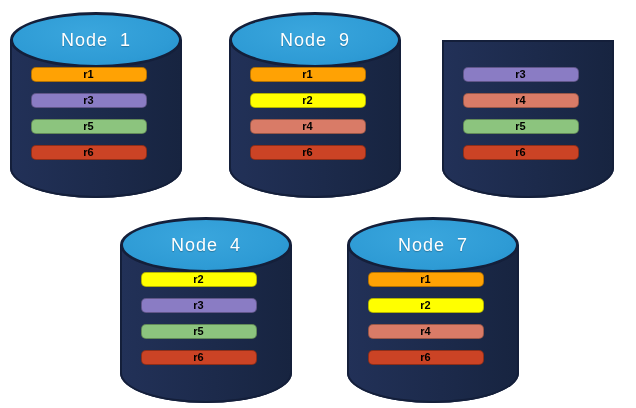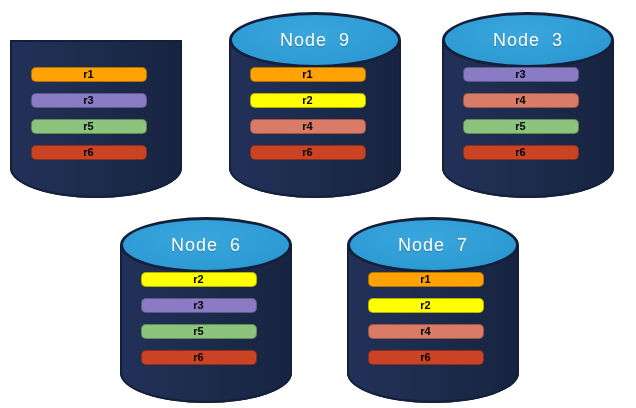--- a/index.html
+++ b/index.html
@@ -81,20 +81,23 @@
     line-height: 1;
   }
 </style>
 </head>
 <body>
 
 <div id="canvas">
 
 <div class="node">
       <div class="cyl-body"></div>
+      <div class="cyl-top">
+        <span class="node-title">Node  1</span>
+      </div>
       <div class="bars">
         <div class="bar" style="background: rgb(255, 162, 4);">r1</div>
         <div class="bar" style="background: rgb(138, 124, 196);">r3</div>
         <div class="bar" style="background: rgb(140, 196, 126);">r5</div>
         <div class="bar" style="background: rgb(203, 67, 37);">r6</div>
       </div>
     </div>
     <div class="node">
       <div class="cyl-body"></div>
       <div class="cyl-top">
@@ -102,34 +105,31 @@
       </div>
       <div class="bars">
         <div class="bar" style="background: rgb(255, 162, 4);">r1</div>
         <div class="bar" style="background: rgb(255, 255, 0);">r2</div>
         <div class="bar" style="background: rgb(217, 123, 103);">r4</div>
         <div class="bar" style="background: rgb(203, 67, 37);">r6</div>
       </div>
     </div>
     <div class="node">
       <div class="cyl-body"></div>
-      <div class="cyl-top">
-        <span class="node-title">Node  3</span>
-      </div>
       <div class="bars">
         <div class="bar" style="background: rgb(138, 124, 196);">r3</div>
         <div class="bar" style="background: rgb(217, 123, 103);">r4</div>
         <div class="bar" style="background: rgb(140, 196, 126);">r5</div>
         <div class="bar" style="background: rgb(203, 67, 37);">r6</div>
       </div>
     </div>
     <div class="node">
       <div class="cyl-body"></div>
       <div class="cyl-top">
-        <span class="node-title">Node  6</span>
+        <span class="node-title">Node  4</span>
       </div>
       <div class="bars">
         <div class="bar" style="background: rgb(255, 255, 0);">r2</div>
         <div class="bar" style="background: rgb(138, 124, 196);">r3</div>
         <div class="bar" style="background: rgb(140, 196, 126);">r5</div>
         <div class="bar" style="background: rgb(203, 67, 37);">r6</div>
       </div>
     </div>
     <div class="node">
       <div class="cyl-body"></div>

